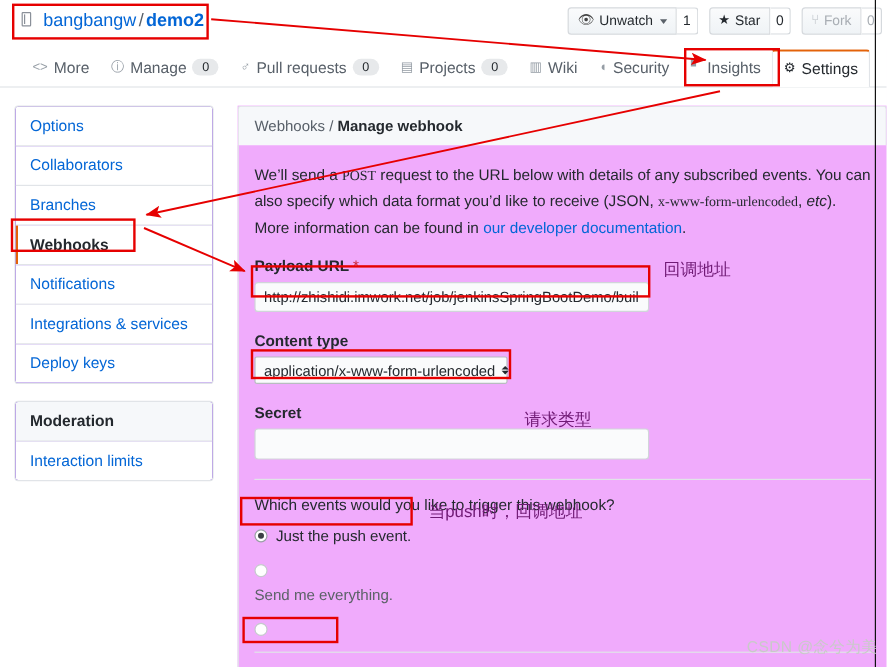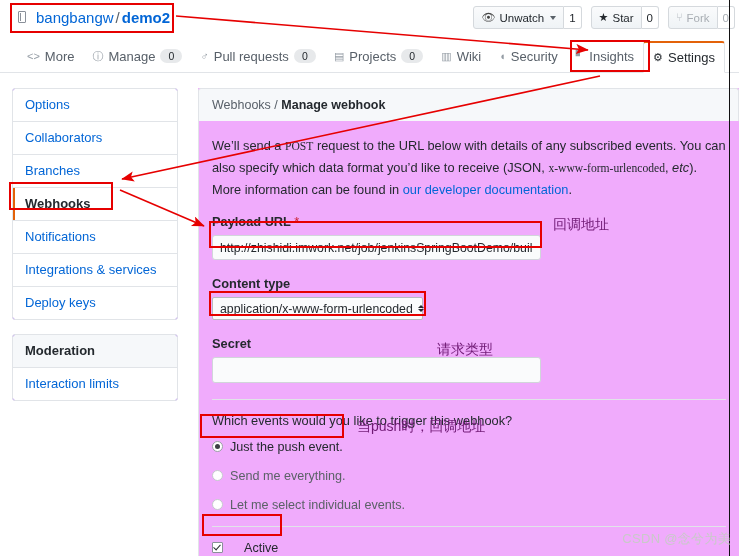--- a/index.html
+++ b/index.html
@@ -349,21 +349,21 @@
   }
   .radio-dot.checked::after {
     content: "";
     position: absolute;
     left: 2px; top: 2px;
     width: 5px; height: 5px;
     border-radius: 50%;
     background: #3b3f44;
   }
   .radio-dot.dim { border-color: #c5c9cd; }
-  .radio-row.dim { color: #5b6167; }
+  .radio-row.dim { color: #5b6167; flex-direction: column; }
 
   .check-row {
     display: flex;
     align-items: flex-start;
     gap: 21px;
     font-size: 12.6px;
     color: #24292e;
     line-height: 16px;
   }
   .check-box {
@@ -565,21 +565,20 @@
         <span>Just the push event.</span>
       </label>
 
       <label class="radio-row dim">
         <span class="radio-dot dim"></span>
         <span>Send me everything.</span>
       </label>
 
       <label class="radio-row dim">
         <span class="radio-dot dim"></span>
-        <span>Let me select individual events.</span>
       </label>
 
       <hr class="hr-line">
 
       <label class="check-row">
         <span class="check-box checked"></span>
         <span>Active</span>
       </label>
 
     </div>

